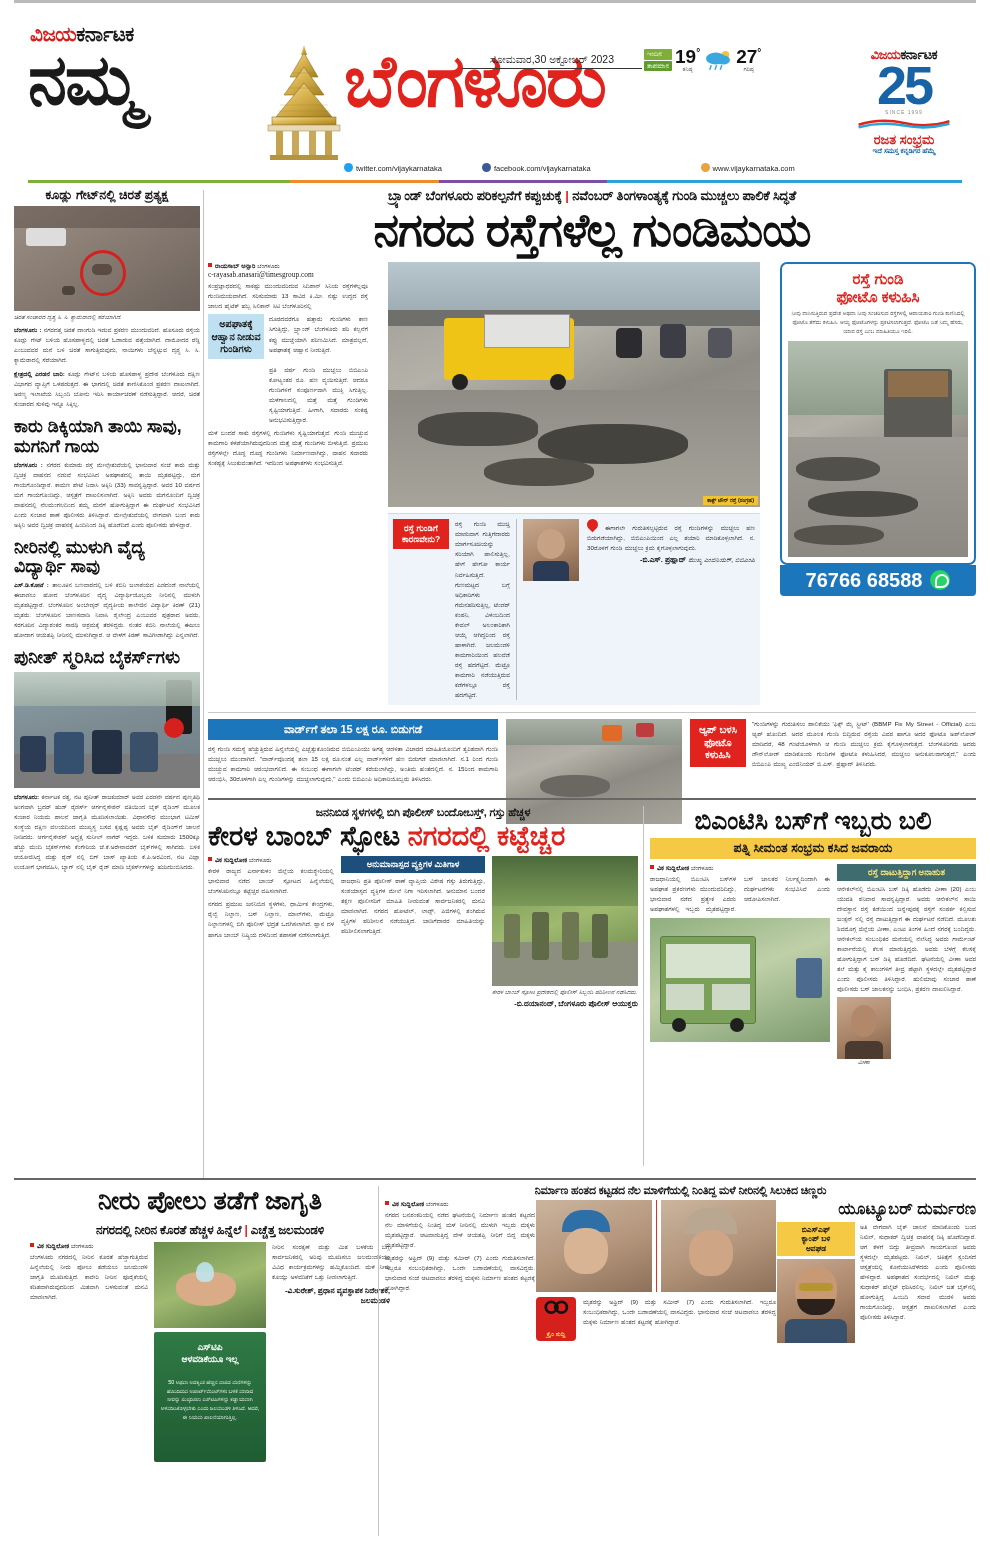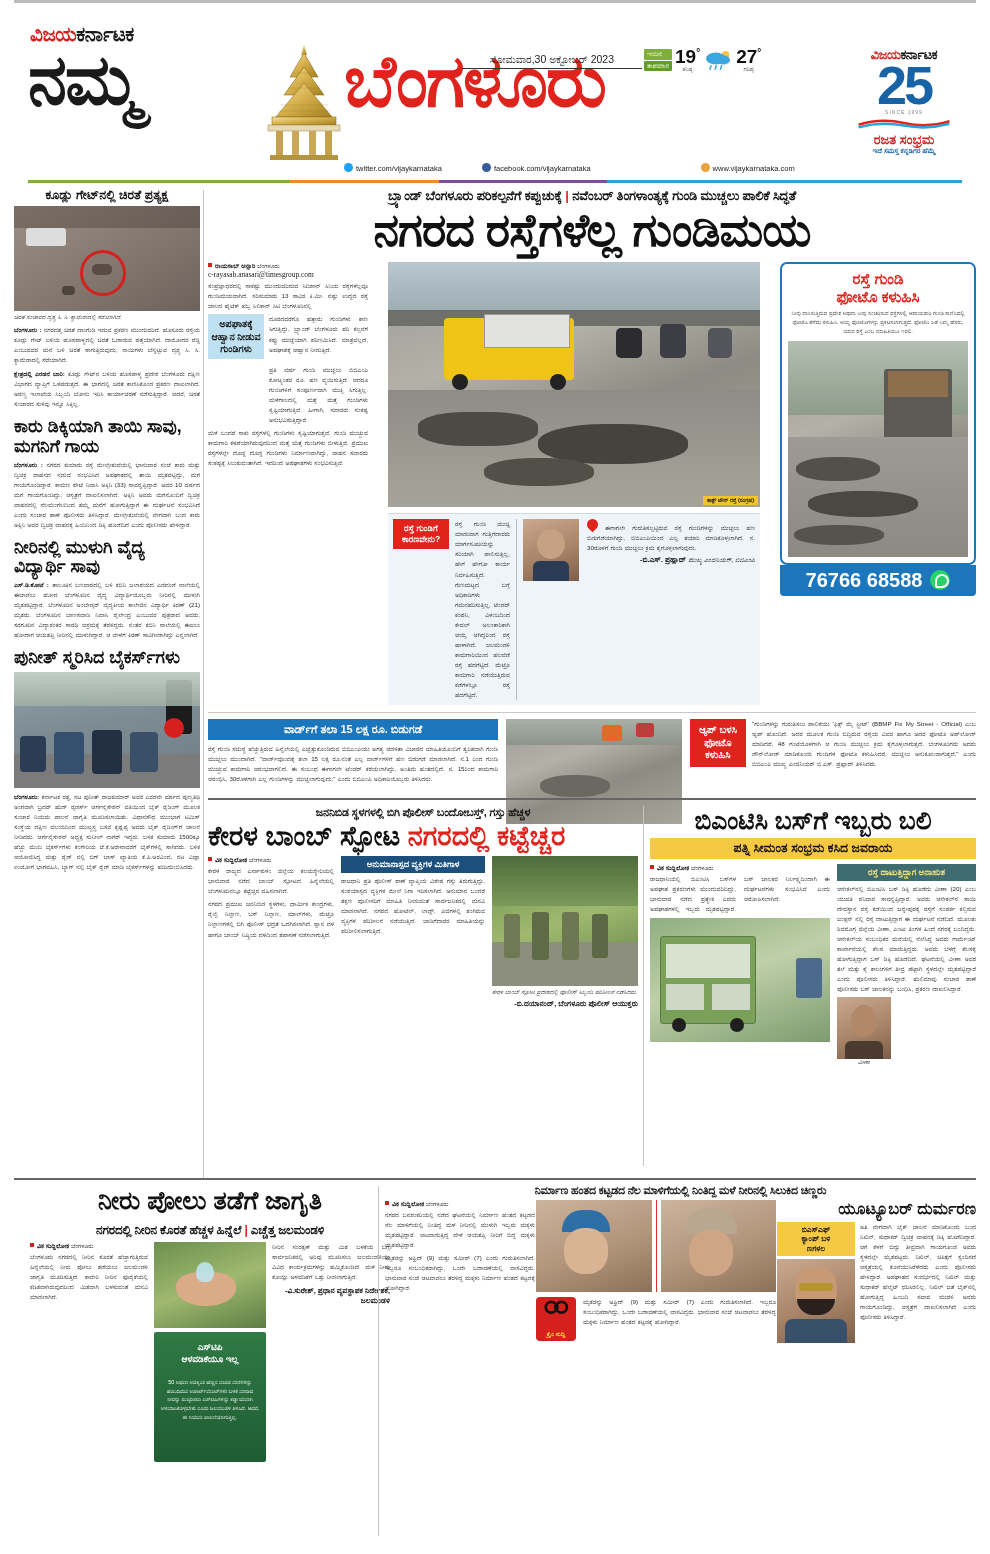--- a/index.html
+++ b/index.html
@@ -511,21 +511,21 @@
           <p class="body-txt" style="flex:1">ಮೃತರನ್ನು ಅಫ್ರಿದ್ (9) ಮತ್ತು ಸಮೀರ್ (7) ಎಂದು ಗುರುತಿಸಲಾಗಿದೆ. ಇಬ್ಬರೂ ಸಂಬಂಧಿಕರಾಗಿದ್ದು, ಒಂದೇ ಬಡಾವಣೆಯಲ್ಲಿ ವಾಸವಿದ್ದರು. ಭಾನುವಾರ ಸಂಜೆ ಆಟವಾಡಲು ತೆರಳಿದ್ದ ಮಕ್ಕಳು ನಿರ್ಮಾಣ ಹಂತದ ಕಟ್ಟಡಕ್ಕೆ ಹೋಗಿದ್ದಾರೆ.</p>
         </div>
       </div>
       <div style="flex:1;">
         <div class="kn-h1" style="font-size:16px;text-align:right;">ಯೂಟ್ಯೂಬರ್ ದುರ್ಮರಣ</div>
         <div style="display:flex;gap:5px;margin-top:4px;">
           <div style="flex:0 0 78px;">
             <div style="background:#f6c944;font-size:7.5px;font-weight:bold;text-align:center;line-height:1.25;padding:3px 2px;">
               <div>ಬಿಎಸ್‌ಎಫ್</div>
               <div>ಕ್ಯಾಂಪ್ ಬಳಿ</div>
-              <div>ಣಗಳಲ</div>
+              <div>ಅವಘಡ</div>
             </div>
             <div class="ph face" style="height:84px;margin-top:3px;position:relative">
               <div style="position:absolute;left:18px;top:8px;width:42px;height:46px;background:#c79a75;border-radius:45%;"></div>
               <div style="position:absolute;left:22px;top:24px;width:34px;height:8px;background:#b5952f;border-radius:4px;"></div>
               <div style="position:absolute;left:20px;top:40px;width:38px;height:16px;background:#2a211c;border-radius:0 0 18px 18px;"></div>
               <div style="position:absolute;left:8px;bottom:0;width:62px;height:24px;background:#39506b;border-radius:8px 8px 0 0;"></div>
             </div>
           </div>
           <p class="body-txt" style="flex:1">ಅತಿ ವೇಗವಾಗಿ ಬೈಕ್ ಚಾಲನೆ ಮಾಡಿಕೊಂಡು ಬಂದ ನಿಖಿಲ್, ಸುಧಾಕರ್ ದ್ವಿಚಕ್ರ ವಾಹನಕ್ಕೆ ಡಿಕ್ಕಿ ಹೊಡೆದಿದ್ದಾರೆ. ಆಗ ಕೆಳಗೆ ಬಿದ್ದು ತೀವ್ರವಾಗಿ ಗಾಯಗೊಂಡ ಅವರು ಸ್ಥಳದಲ್ಲೇ ಮೃತಪಟ್ಟರು. ನಿಖಿಲ್, ಚಿಕಿತ್ಸೆಗೆ ಸ್ಪಂದಿಸದೆ ಆಸ್ಪತ್ರೆಯಲ್ಲಿ ಕೊನೆಯುಸಿರೆಳೆದರು ಎಂದು ಪೊಲೀಸರು ಹೇಳಿದ್ದಾರೆ. ಅಪಘಾತದ ಸಂದರ್ಭದಲ್ಲಿ ನಿಖಿಲ್ ಮತ್ತು ಸುಧಾಕರ್ ಹೆಲ್ಮೆಟ್ ಧರಿಸಿರಲಿಲ್ಲ. ನಿಖಿಲ್ ಜತೆ ಬೈಕ್‌ನಲ್ಲಿ ಹೋಗುತ್ತಿದ್ದ ಹಿಂಬದಿ ಸವಾರ ಮುರಳಿ ಅವರು ಗಾಯಗೊಂಡಿದ್ದು, ಆಸ್ಪತ್ರೆಗೆ ದಾಖಲಿಸಲಾಗಿದೆ ಎಂದು ಪೊಲೀಸರು ತಿಳಿಸಿದ್ದಾರೆ.</p>
         </div>

